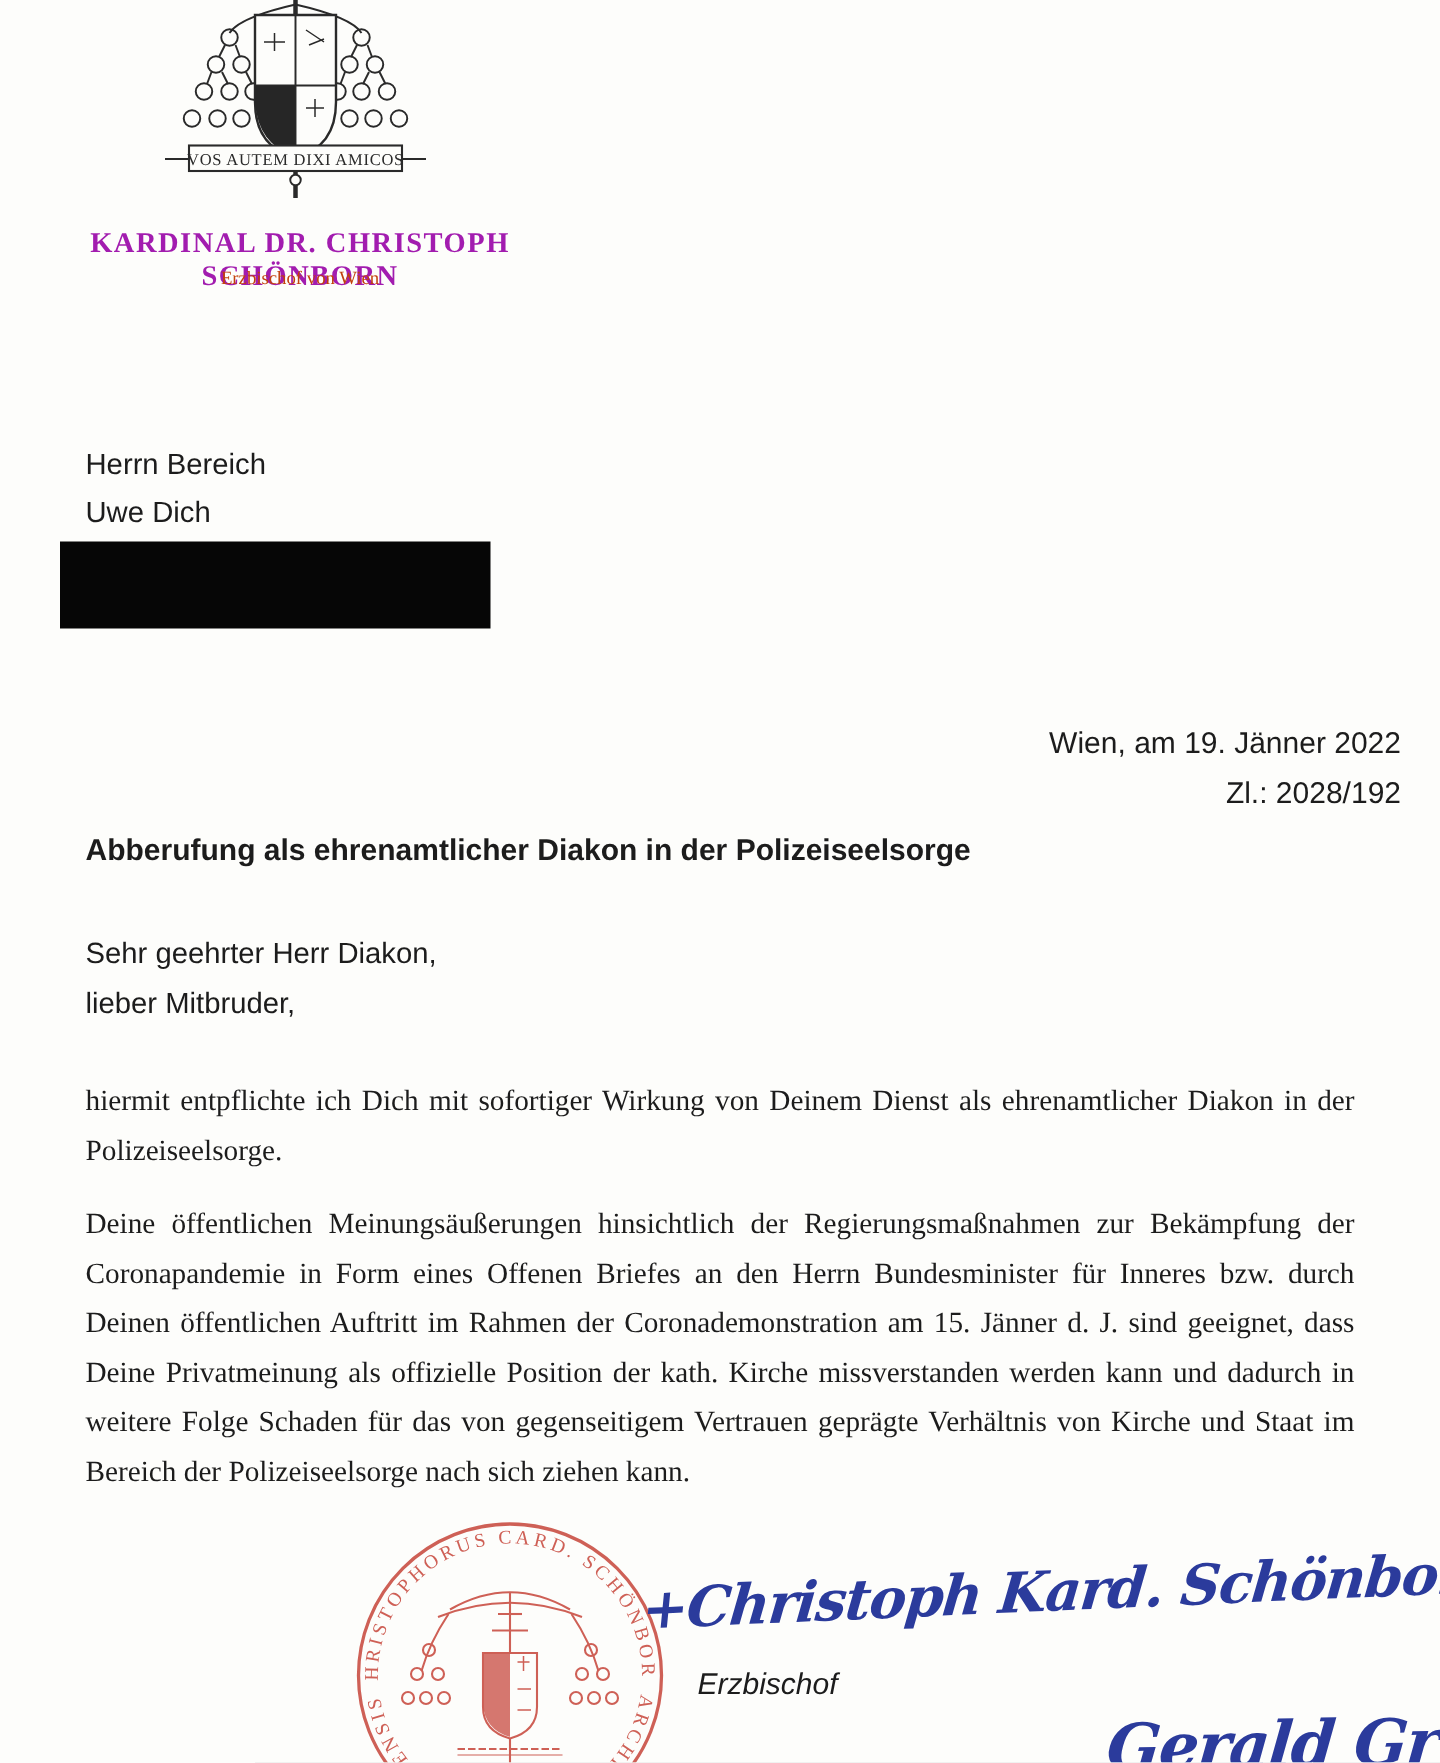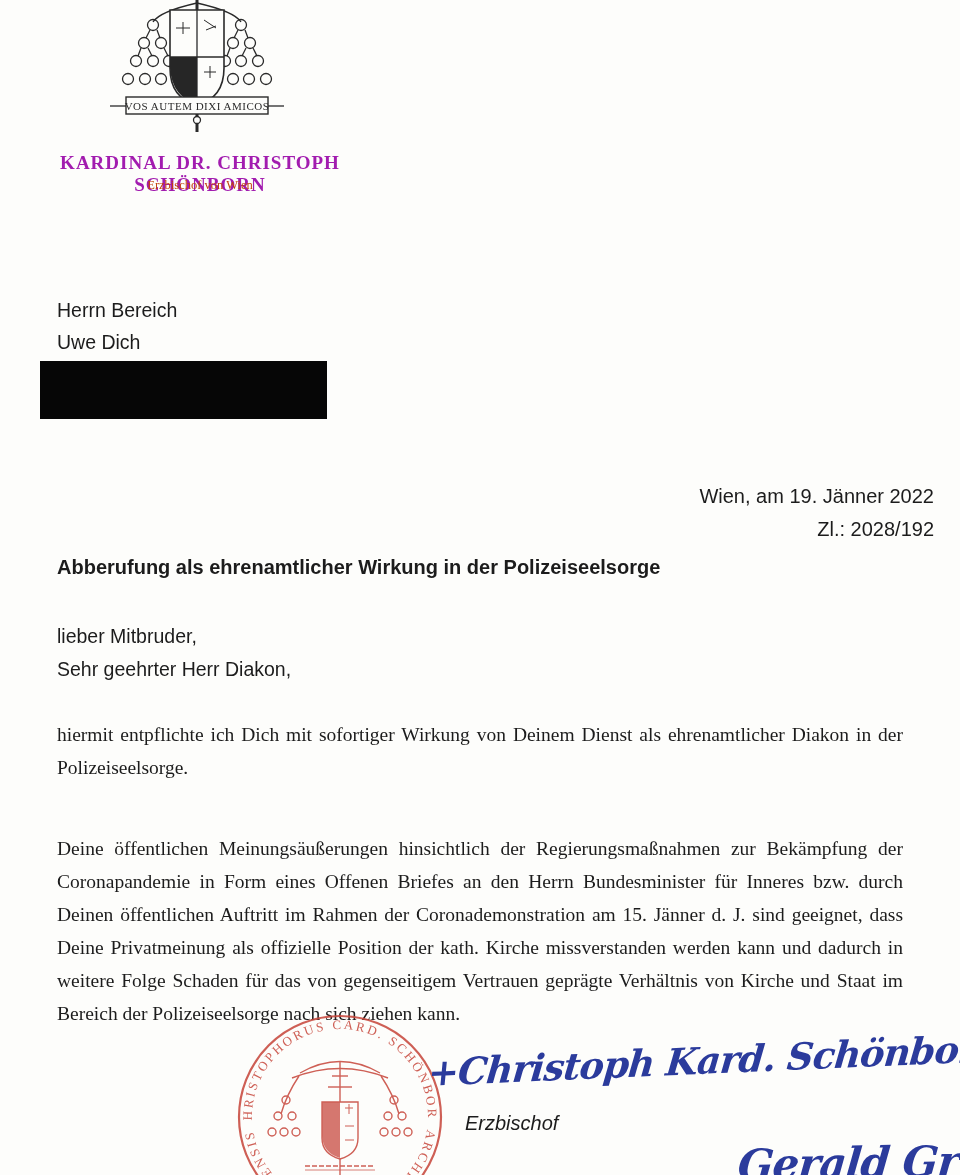--- a/index.html
+++ b/index.html
@@ -39,21 +39,21 @@
   .subject{
     position:absolute;left:57px;top:556px;width:845px;
     font-size:20px;font-weight:700;
   }
   .salutation{position:absolute;left:57px;top:620px;font-size:19.5px;line-height:33px;}
   .para{
     position:absolute;left:57px;width:846px;margin:0;
     font-size:19.5px;line-height:33px;text-align:justify;font-family:Liberation Serif, serif;
   }
   .p1{top:718px;}
-  .p2{top:832px;}
+  .p2{top:800px;}
   
   .seal{position:absolute;left:233px;top:1010px;opacity:0.88;}
   .seal text{font-family:"Liberation Serif","DejaVu Serif",serif;}
   
   .signature{
     position:absolute;left:428px;top:1042px;width:400px;
     font-family:"DejaVu Serif","Liberation Serif",serif;
     font-style:italic;font-weight:700;
     font-size:37px;color:#2b3b9c;
     transform:rotate(-2.5deg) skewX(-8deg);
@@ -146,25 +146,25 @@
     <div>Herrn Bereich</div>
     <div>Uwe Dich</div>
   </div>
   <div class="redaction"></div>
 
   <div class="dateblock">
     <div>Wien, am 19. Jänner 2022</div>
     <div>Zl.: 2028/192</div>
   </div>
 
-  <div class="subject">Abberufung als ehrenamtlicher Wirkung in der Polizeiseelsorge</div>
+  <div class="subject">Abberufung als ehrenamtlicher Diakon in der Polizeiseelsorge</div>
 
   <div class="salutation">
+    <div>Sehr geehrter Herr Diakon,</div>
     <div>lieber Mitbruder,</div>
-    <div>Sehr geehrter Herr Diakon,</div>
   </div>
 
   <p class="para p1">hiermit entpflichte ich Dich mit sofortiger Wirkung von Deinem Dienst als ehrenamtlicher Diakon in der Polizeiseelsorge.</p>
   <p class="para p2">Deine öffentlichen Meinungsäußerungen hinsichtlich der Regierungsmaßnahmen zur Bekämpfung der Coronapandemie in Form eines Offenen Briefes an den Herrn Bundesminister für Inneres bzw. durch Deinen öffentlichen Auftritt im Rahmen der Coronademonstration am 15. Jänner d. J. sind geeignet, dass Deine Privatmeinung als offizielle Position der kath. Kirche missverstanden werden kann und dadurch in weitere Folge Schaden für das von gegenseitigem Vertrauen geprägte Verhältnis von Kirche und Staat im Bereich der Polizeiseelsorge nach sich ziehen kann.</p>
 
   <svg class="seal" width="214" height="214" viewBox="0 0 214 214">
     <defs>
       <path id="arcTop" d="M 19,107 A 88,88 0 0 1 195,107"></path>
       <path id="arcBottom" d="M 195,107 A 88,88 0 0 1 19,107"></path>
     </defs>

